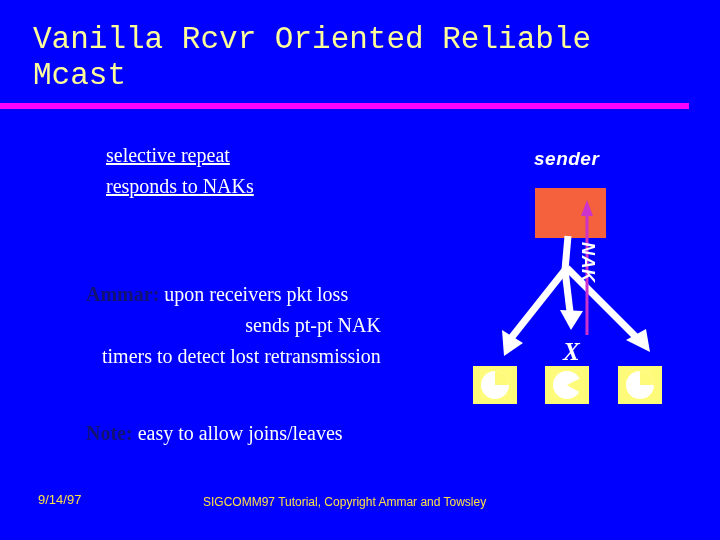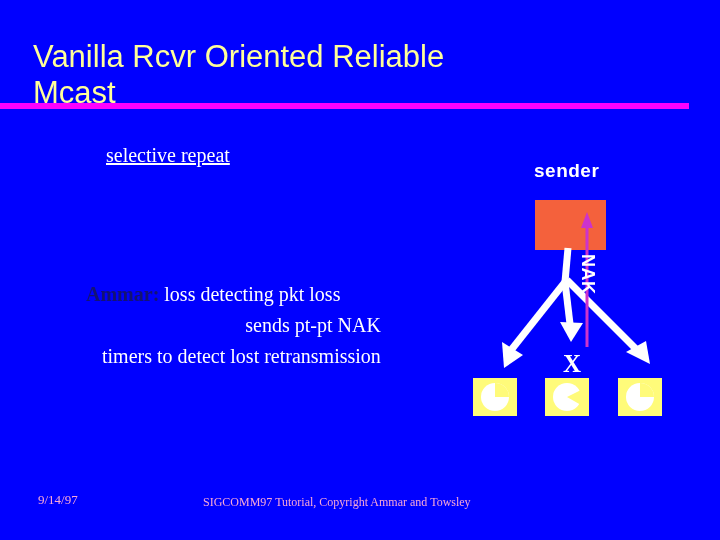--- a/index.html
+++ b/index.html
@@ -14,23 +14,23 @@
     height: 540px;
     background: #0000ff;
     overflow: hidden;
     font-family: "Liberation Serif", serif;
   }
 
   
   #title {
     position: absolute;
     left: 33px;
-    top: 39px;
+    top: 22px;
     width: 620px;
-    font-family: Liberation Sans, sans-serif;
+    font-family: Liberation Mono, monospace;
     font-size: 31px;
     line-height: 36px;
     color: #ffff99;
     letter-spacing: 0px;
     white-space: pre-line;
   }
 
   
   #title-rule {
     position: absolute;
@@ -59,23 +59,24 @@
   .indent2 { padding-left: 16px; text-align: right; }
 
   #block-sender { left: 86px; top: 140px; }
   #block-rcvr   { left: 86px; top: 279px; }
   #block-note   { left: 86px; top: 418px; }
 
   
   #diagram {
     position: absolute;
     left: 450px;
-    top: 152px;
+    top: 140px;
     width: 270px;
     height: 320px;
+    font-style: italic;
   }
   #diagram svg { display: block; }
 
   .diag-label {
     position: absolute;
     font-family: "Liberation Sans", sans-serif;
     font-weight: bold;
     color: #ffffff;
     font-size: 19px;
     letter-spacing: 0.5px;
@@ -96,49 +97,56 @@
     top: 198px;
     font-family: "Liberation Serif", serif;
     font-weight: bold;
     font-size: 25px;
     color: #ffffff;
   }
 
   
   .footer {
     position: absolute;
-    font-family: Liberation Serif, serif;
-    color: #f9a8d4;
+    font-family: Liberation Sans, sans-serif;
+    color: #fde047;
     white-space: nowrap;
   }
   #footer-date { left: 38px; top: 492px; font-size: 13px; }
   #footer-credit { left: 203px; top: 495px; font-size: 12px; text-align: right; }
 </style>
 </head>
 <body>
 
 <div id="slide">
 
   <div id="title">Vanilla Rcvr Oriented Reliable
 Mcast</div>
   <div id="title-rule"></div>
 
   <div class="body-block" id="block-sender">
     <span class="bl-line indent1">selective repeat</span>
+    <span class="bl-line indent1">responds to NAKs</span>
   </div>
 
   <div class="body-block" id="block-rcvr">
     <span class="bl-line">
       <span class="lead">Ammar:</span>
-      <span>loss detecting pkt loss</span>
+      <span>upon receivers pkt loss</span>
     </span>
     <span class="bl-line indent2">sends pt-pt NAK</span>
     <span class="bl-line indent2">timers to detect lost retransmission</span>
   </div>
 
+  <div class="body-block" id="block-note">
+    <span class="bl-line">
+      <span class="lead">Note:</span>
+      <span>easy to allow joins/leaves</span>
+    </span>
+  </div>
 
   <div id="diagram">
 
     <svg width="270" height="320" viewBox="0 0 270 320">
 
       <rect x="85" y="48" width="71" height="50" fill="#F4613C"></rect>
 
       <path d="M 118 96 L 115 130" stroke="#FFFFFF" stroke-width="7" fill="none"></path>
 
       <path d="M 115 130 L 58 202" stroke="#FFFFFF" stroke-width="7" fill="none"></path>

